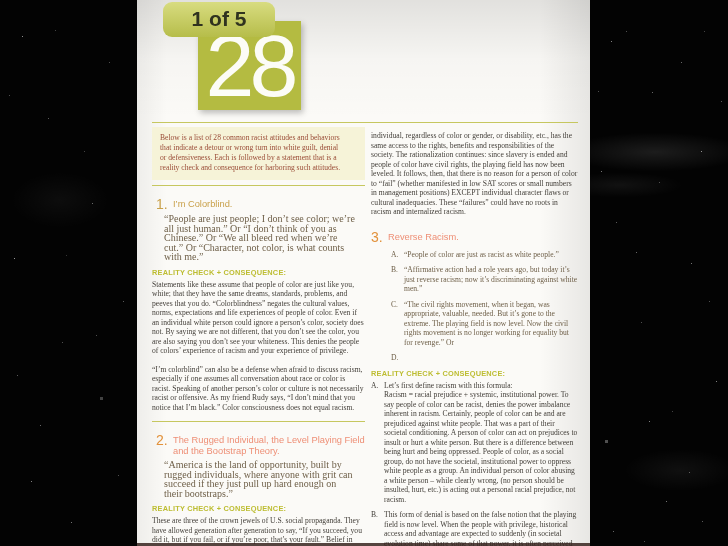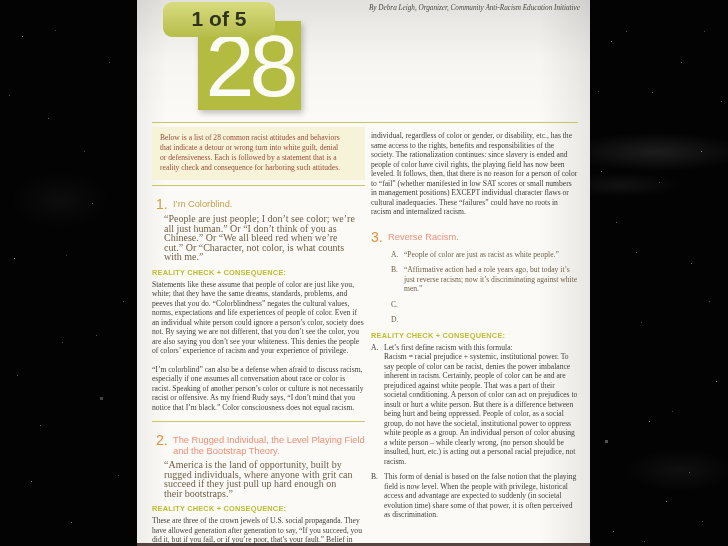--- a/index.html
+++ b/index.html
@@ -112,21 +112,20 @@
   <div class="speck"></div>
 
   <div class="page">
 
     <div class="count-badge">1 of 5</div>
 
     <div class="num-square">
       <span>28</span>
     </div>
 
-    <div class="byline">By Debra Leigh, Organizer, Community Anti-Racism Education Initiative</div>
 
 
     <div class="rule-top"></div>
 
     <div class="col col-left">
 
       <div class="intro-box">Below is a list of 28 common racist attitudes and behaviors that indicate a detour or wrong turn into white guilt, denial or defensiveness. Each is followed by a statement that is a reality check and consequence for harboring such attitudes.</div>
       <div class="rule"></div>
 
       <div class="section">
@@ -167,20 +166,21 @@
         <div class="lt-row quote-row">
           <span class="lt-label">A.</span>
           <span class="lt-text">“People of color are just as racist as white people.”</span>
         </div>
         <div class="lt-row quote-row">
           <span class="lt-label">B.</span>
           <span class="lt-text">“Affirmative action had a role years ago, but today it’s just reverse racism; now it’s discriminating against white men.”</span>
         </div>
         <div class="lt-row quote-row">
           <span class="lt-label">C.</span>
+          <span class="lt-text">“The civil rights movement, when it began, was appropriate, valuable, needed. But it’s gone to the extreme. The playing field is now level. Now the civil rights movement is no longer working for equality but for revenge.” Or</span>
         </div>
         <div class="lt-row quote-row">
           <span class="lt-label">D.</span>
         </div>
 
         <div class="rc-label">REALITY CHECK + CONSEQUENCE:</div>
 
         <div class="lt-row rc-row" style="margin-top:3px;">
           <span class="lt-label">A.</span>
           <span class="lt-text pre">Let’s first define racism with this formula:

